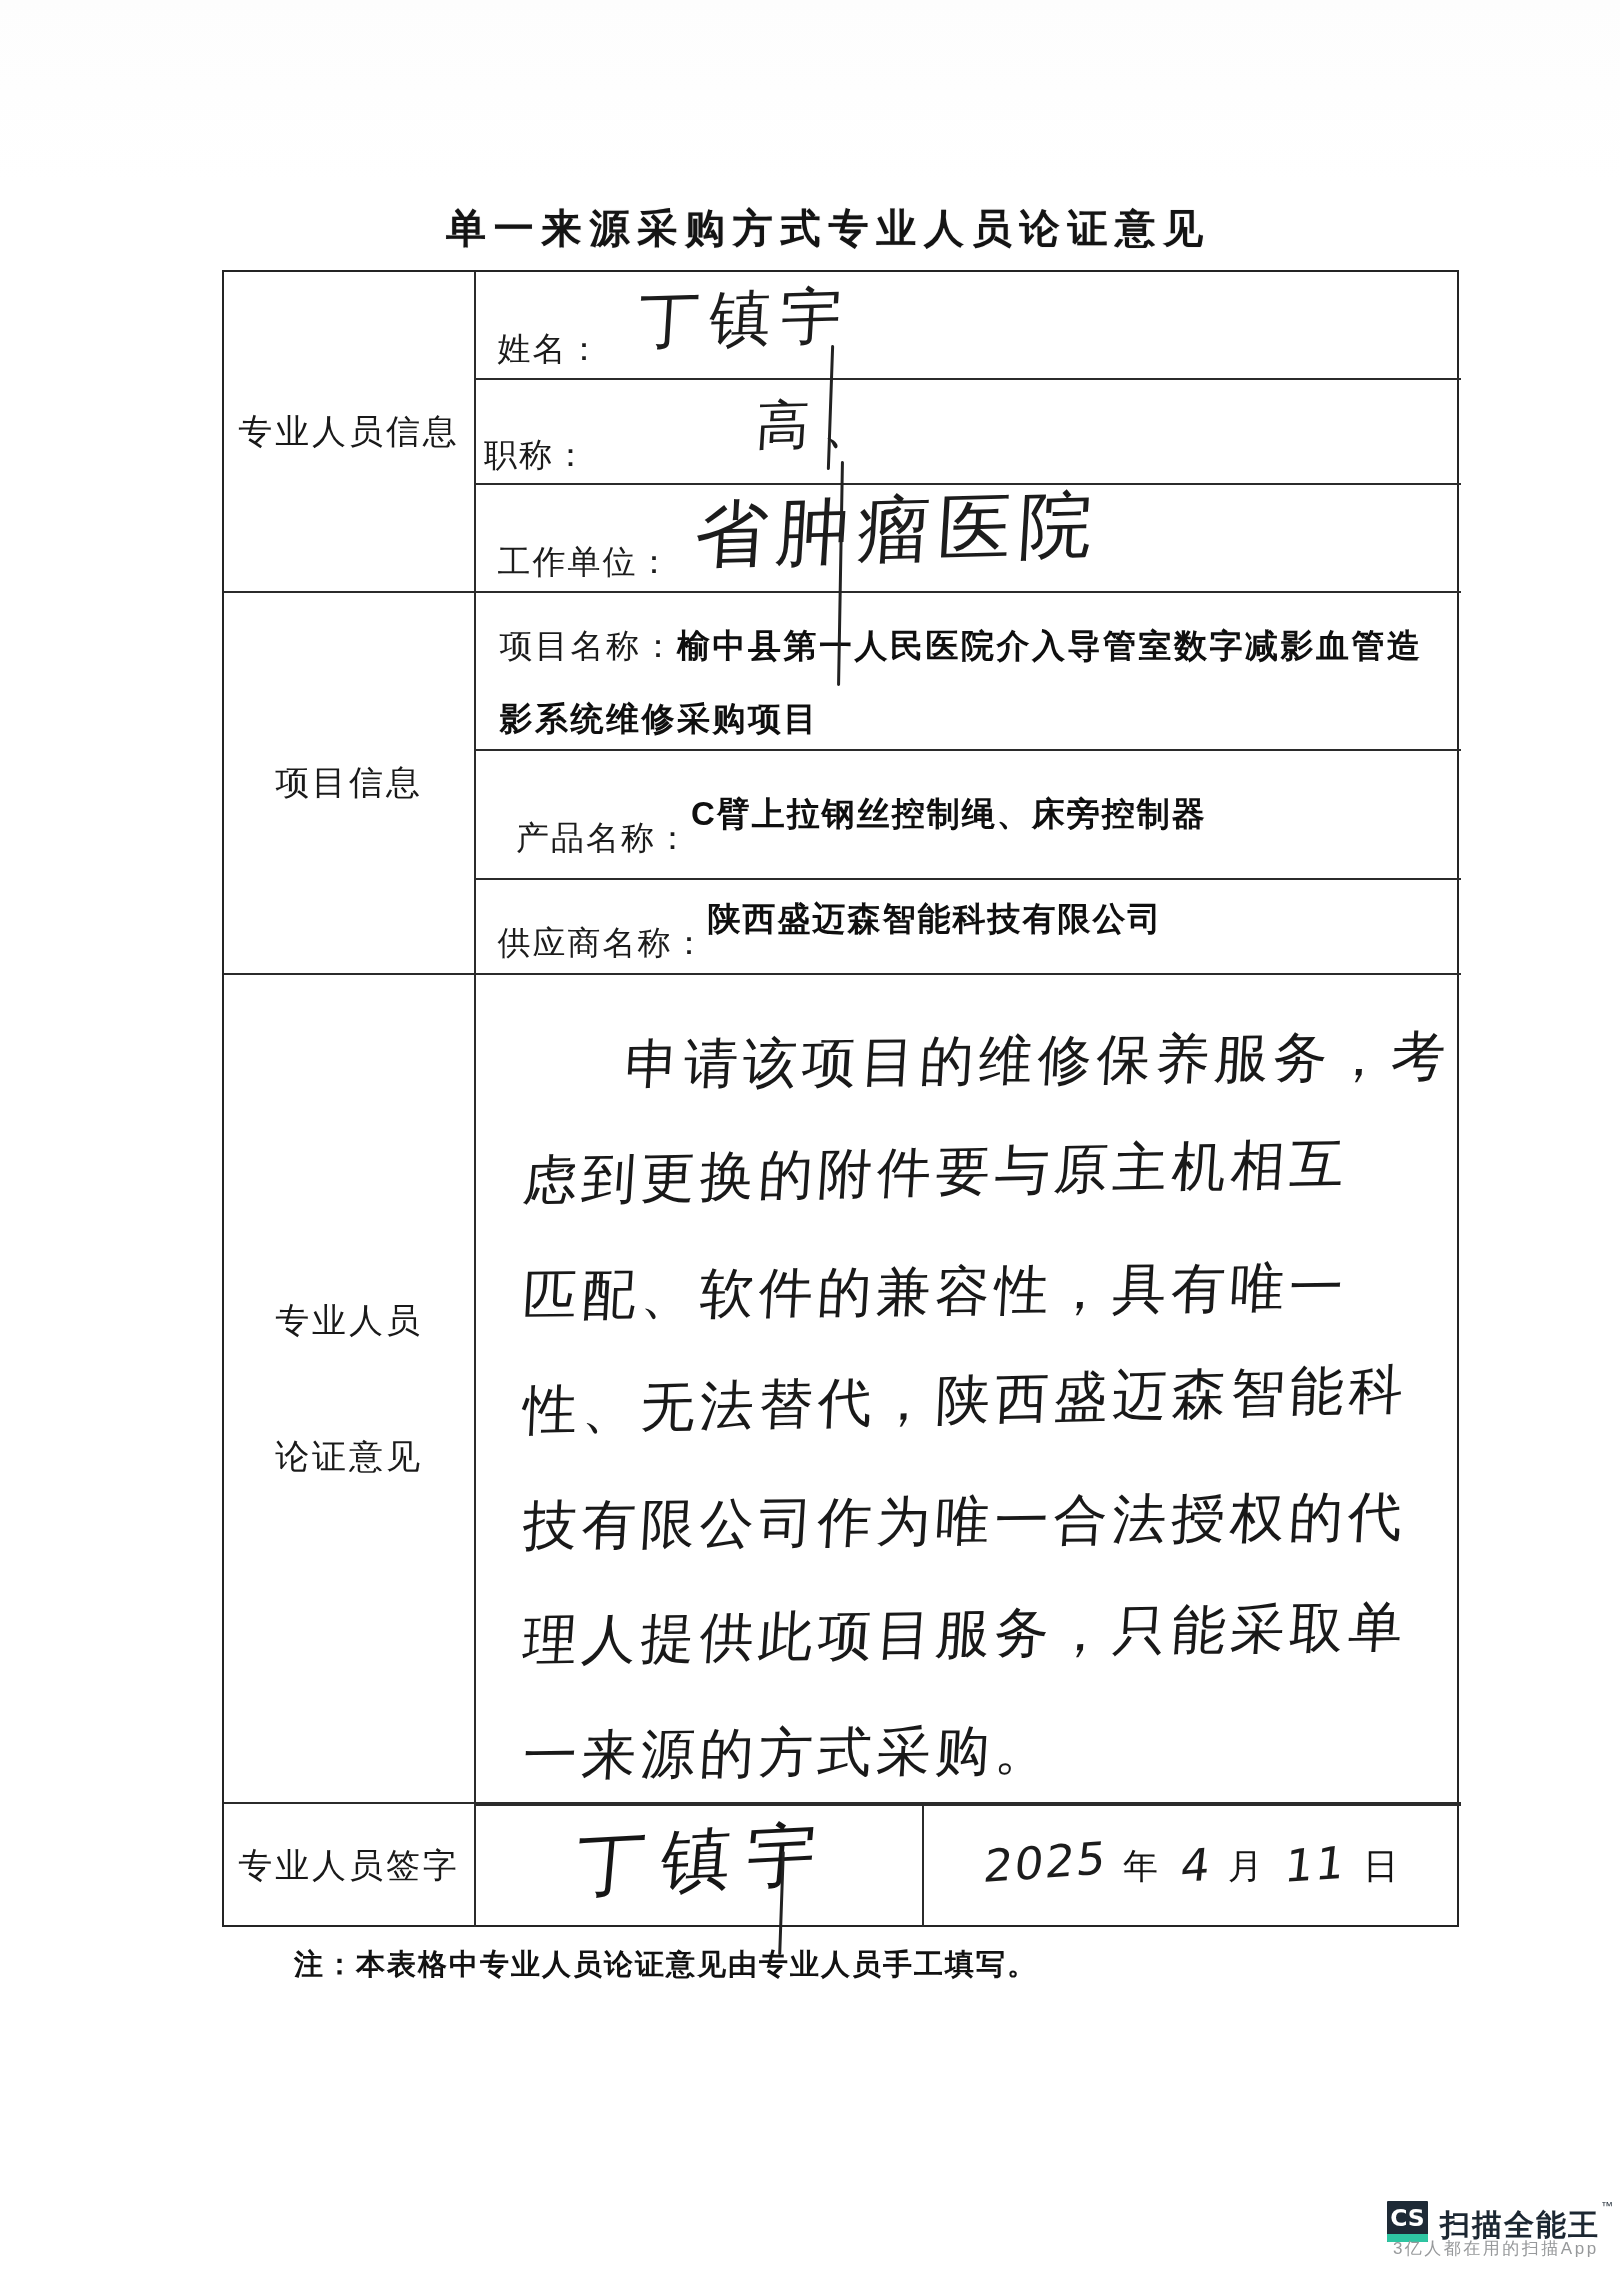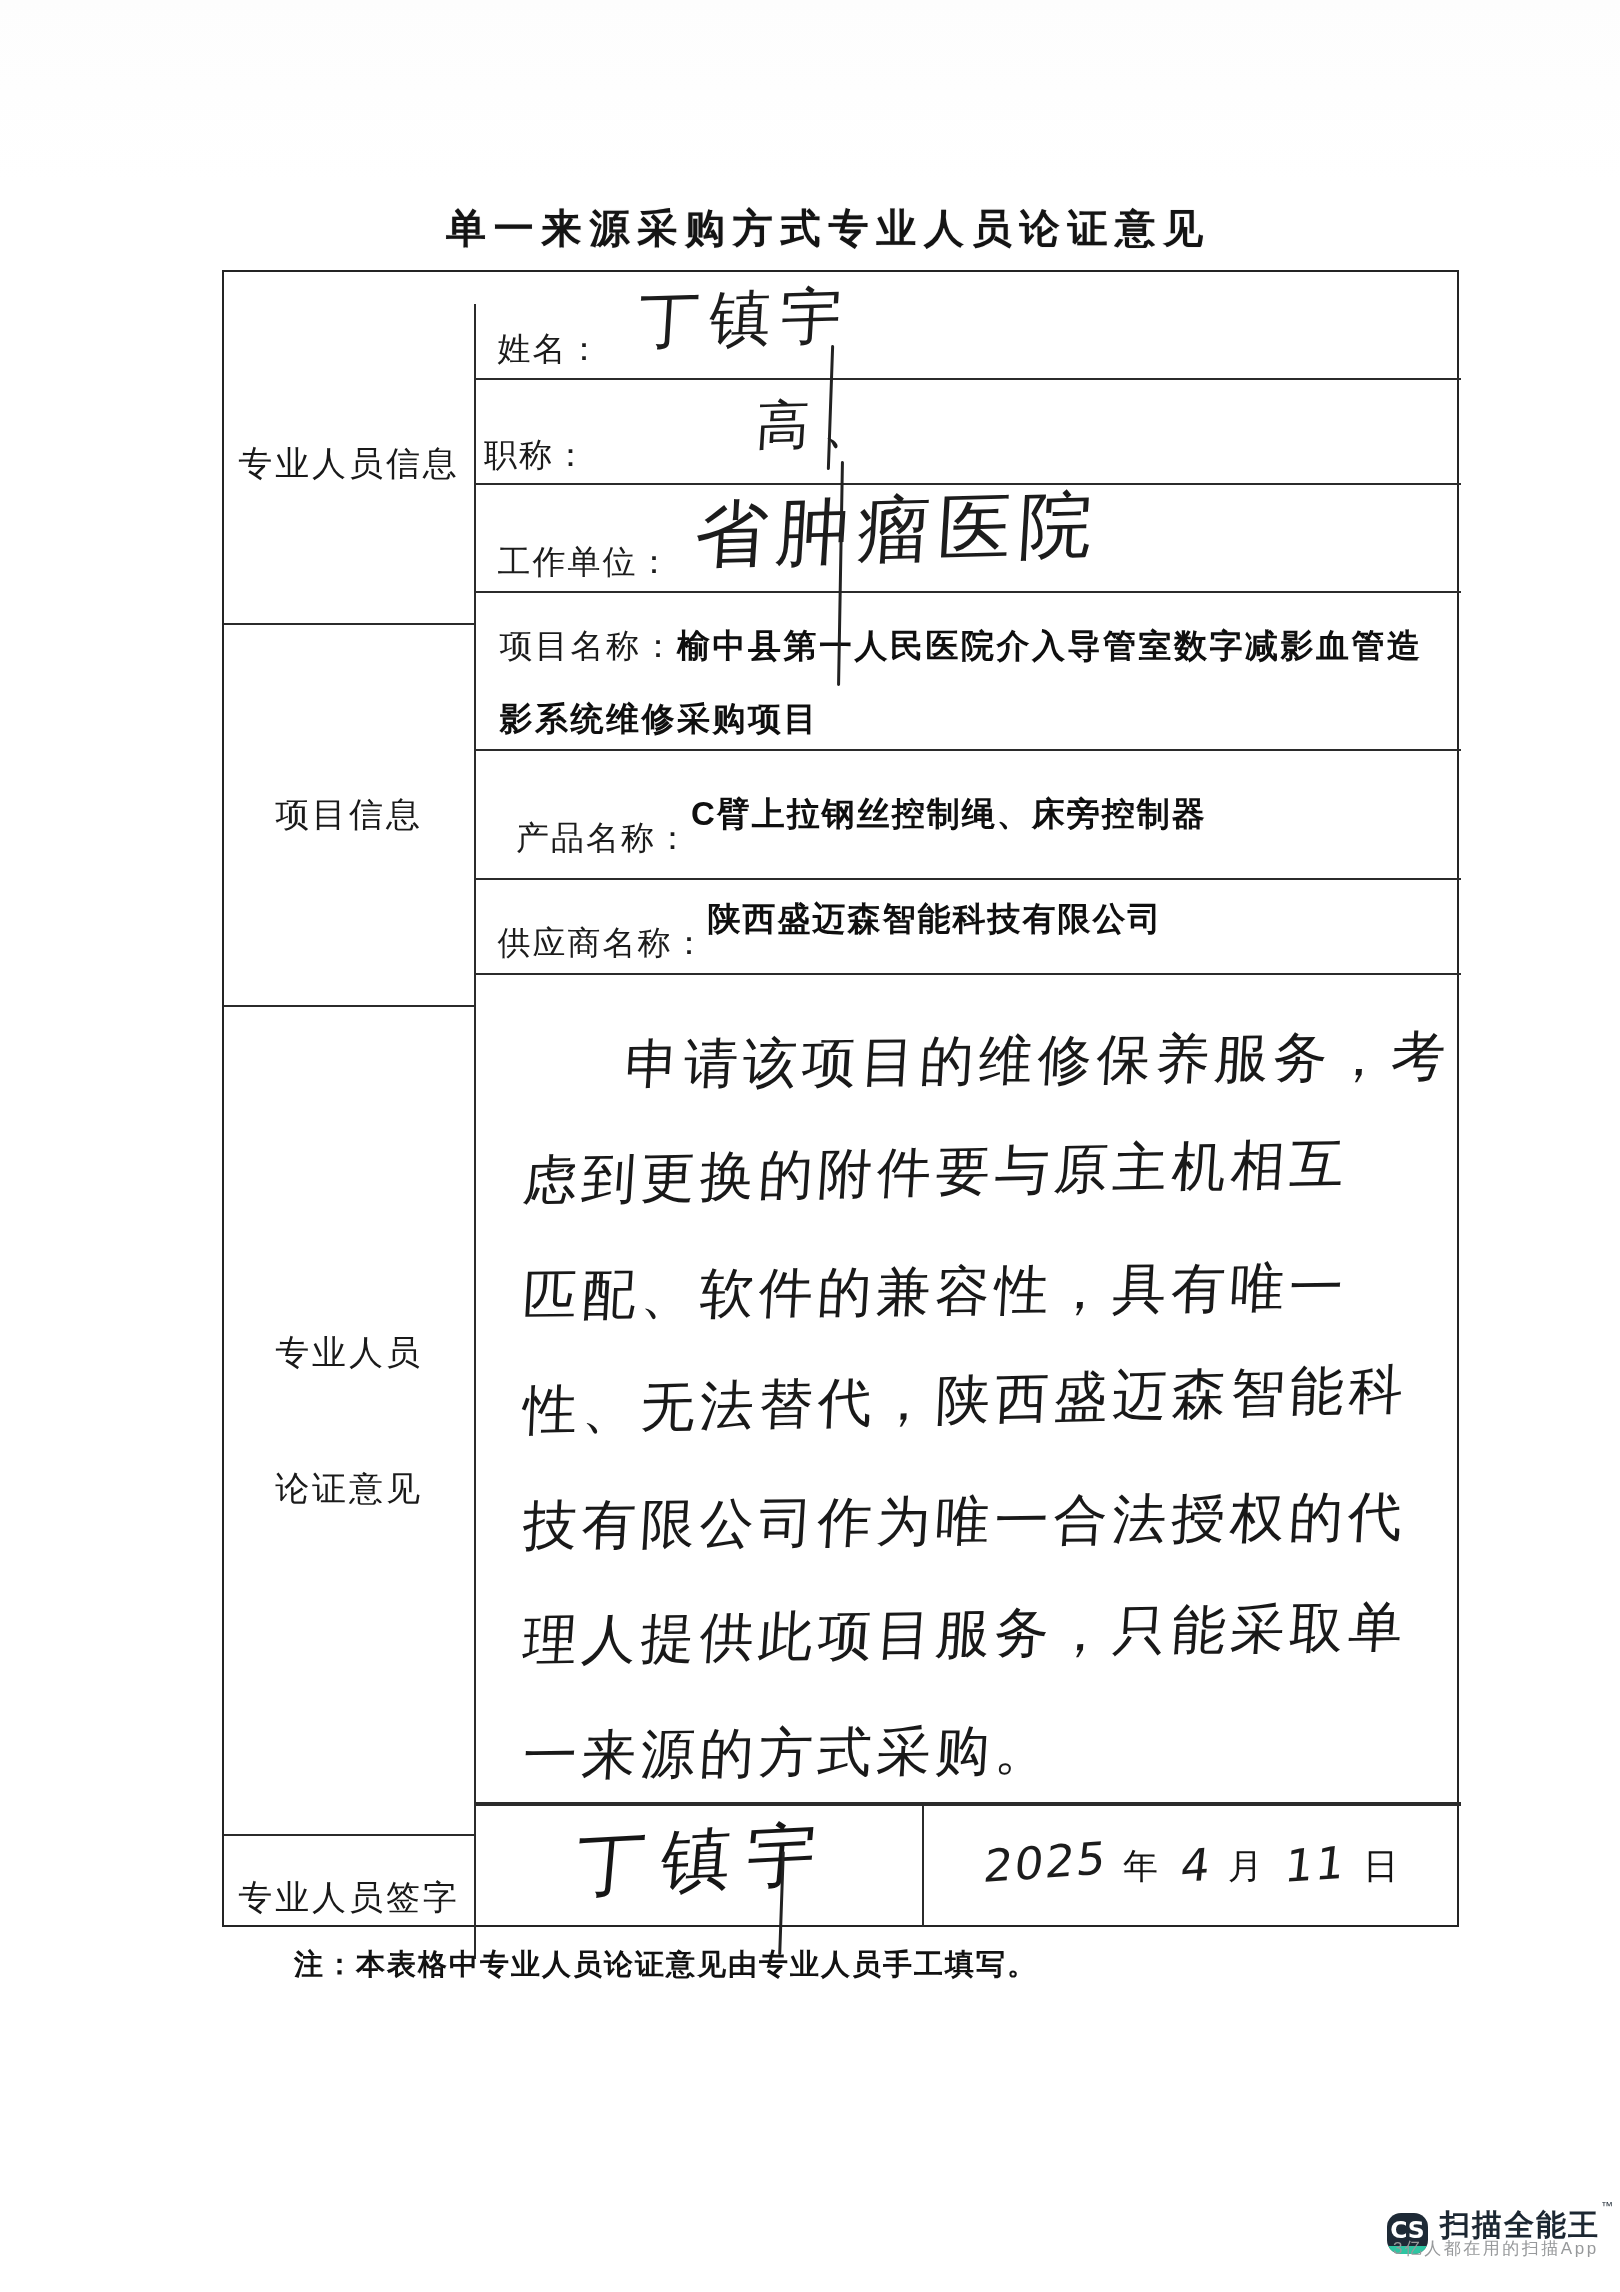--- a/index.html
+++ b/index.html
@@ -27,21 +27,20 @@
   .cell{
     position:absolute;box-sizing:border-box;border-color:#2b2b2b;border-style:solid;border-width:0;
   }
   .b-r{border-right-width:2px;}
   .b-b{border-bottom-width:2px;}
   .b-t2{border-top-width:2px;}
   .lbl{
     display:flex;align-items:center;justify-content:center;
     font-size:34px;letter-spacing:2.9px;color:#1a1a1a;font-weight:400;
     text-align:center;
-    margin-top:32px;
   }
   .lbl-2line{flex-direction:column;gap:90px;}
   .fieldrow{
     display:flex;align-items:center;
     padding-left:21.6px;font-size:33px;letter-spacing:2px;color:#121212;
     overflow:visible;white-space:nowrap;
   }
   .field-label{font-weight:400;color:#1c1c1c;margin-top:48px;}
   .printed{font-weight:600;color:#0f0f0f;}
   .blockrow{
@@ -83,21 +82,21 @@
   .stroke-2{left:839px;top:461px;height:225px;transform:rotate(1deg);}
   .stroke-3{left:780px;top:1851px;height:104px;transform:rotate(2deg);}
   
   .note-line{
     position:absolute;left:294px;top:1945px;
     font-size:29px;font-weight:700;letter-spacing:2px;color:#121212;
   }
   
   .watermark{position:absolute;right:37px;bottom:17.6px;width:196px;height:74px;}
   .cs-icon{
-    position:absolute;left:0;top:12px;width:41px;height:41px;border-radius:14px;
+    position:absolute;left:0;top:0;width:41px;height:41px;border-radius:1px;
     overflow:hidden;display:flex;align-items:center;justify-content:center;
   }
   .cs-icon-bg{position:absolute;inset:0;}
   .cs-icon-strip{position:absolute;left:0;right:0;bottom:0;height:8.8px;}
   .cs-icon-text{
     position:relative;color:#ffffff;font-weight:700;font-size:23.5px;
     font-family:"DejaVu Sans",sans-serif;letter-spacing:0;margin-top:-6.9px;
   }
   .cs-brand{
     position:absolute;left:53px;top:3.9px;

